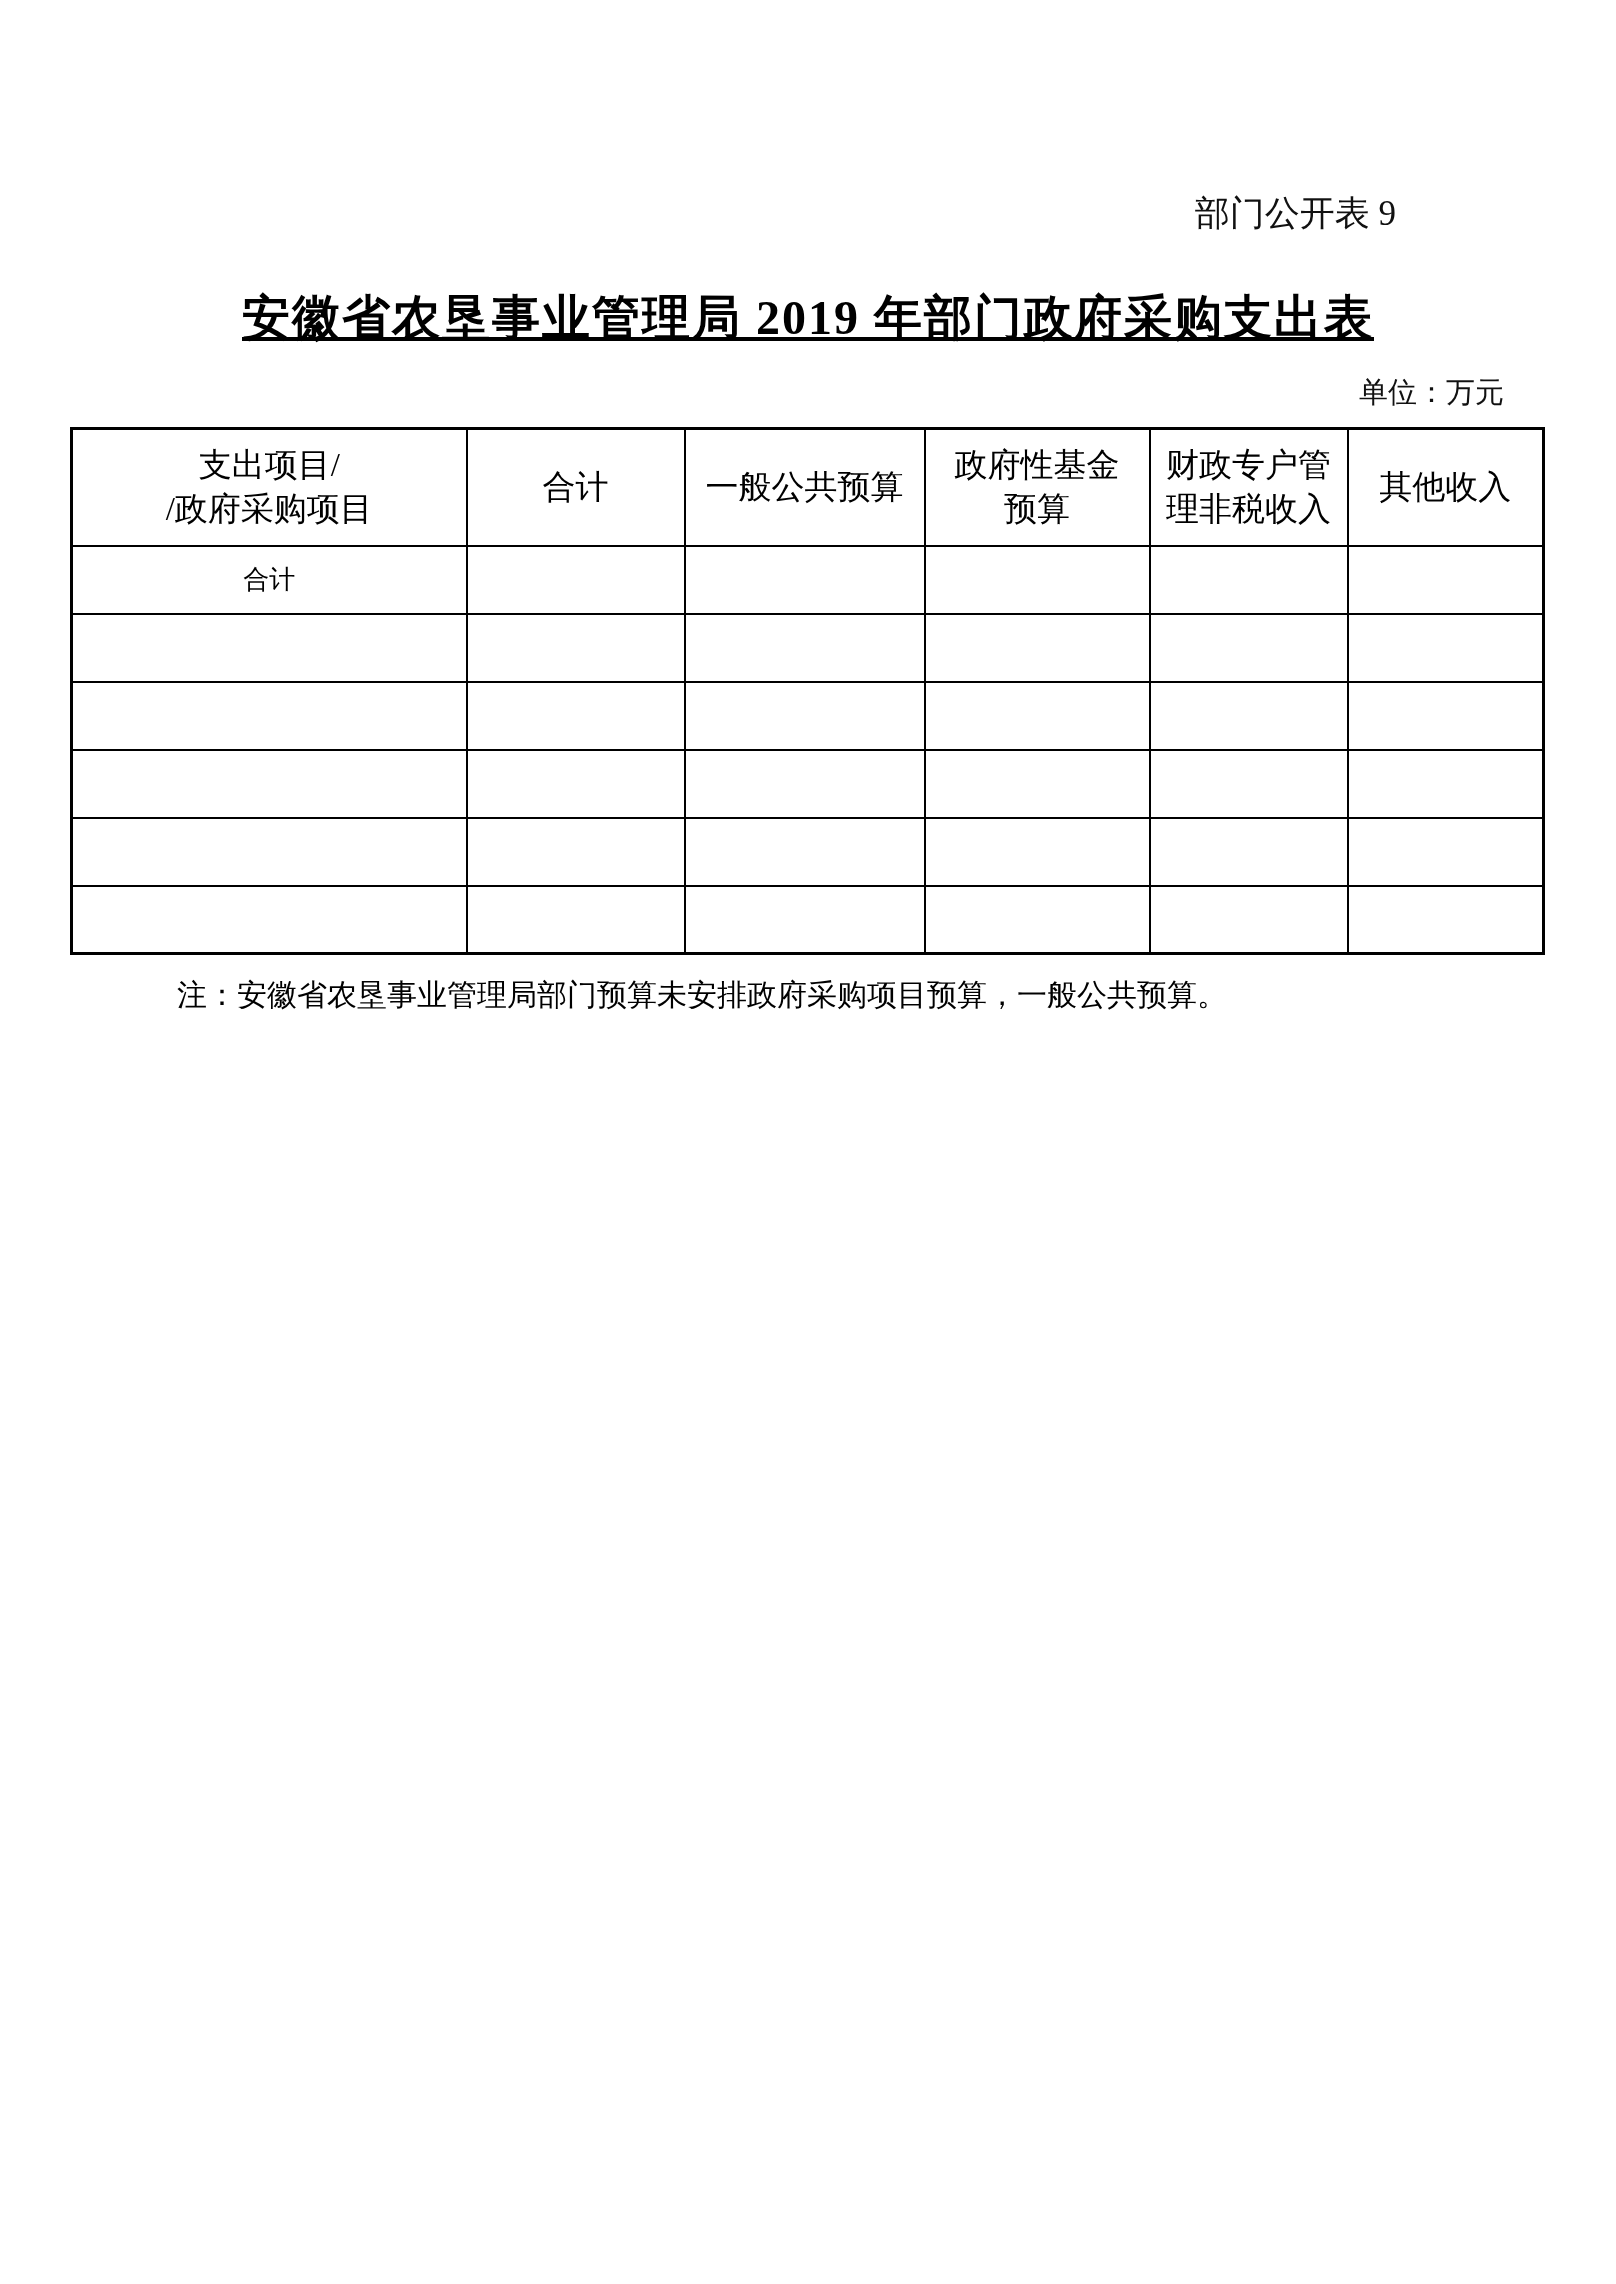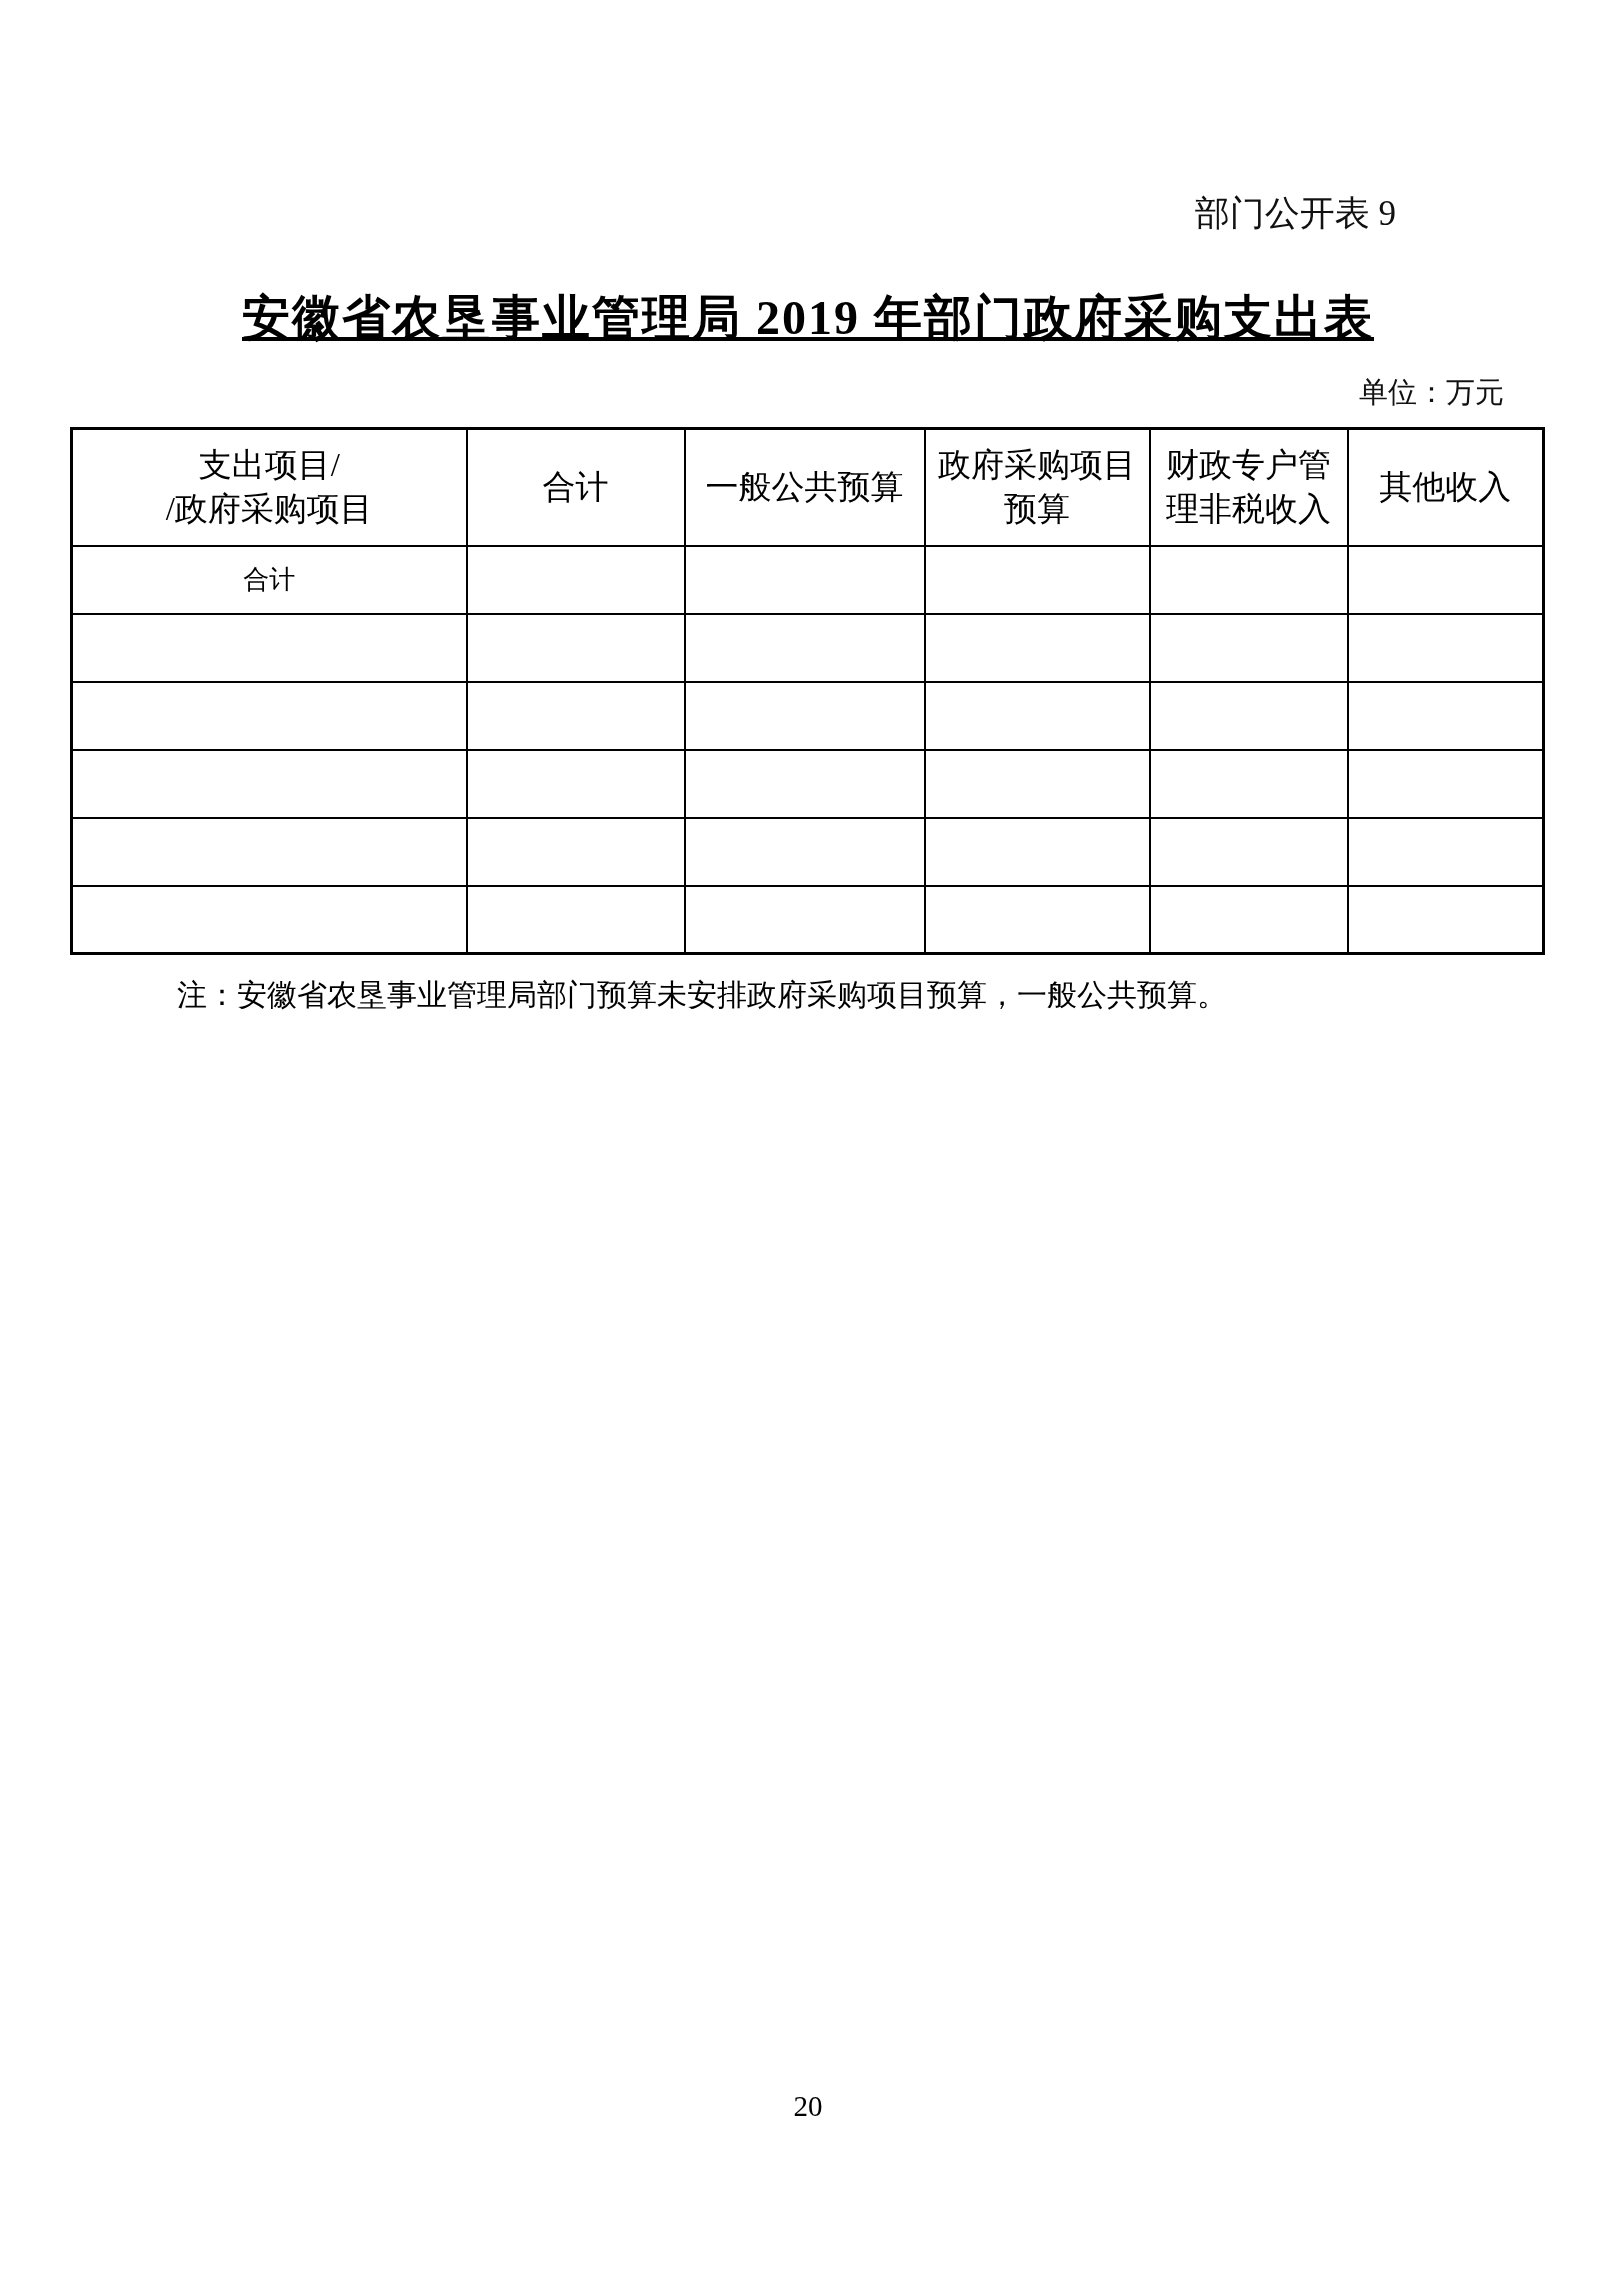--- a/index.html
+++ b/index.html
@@ -123,21 +123,21 @@
       <col style="width:225px">
       <col style="width:198px">
       <col style="width:196px">
     </colgroup>
     <thead>
       <tr>
         <th>支出项目/
 /政府采购项目</th>
         <th>合计</th>
         <th>一般公共预算</th>
-        <th>政府采购项目
+        <th>政府性基金
 预算</th>
         <th>财政专户管
 理非税收入</th>
         <th>其他收入</th>
       </tr>
     </thead>
     <tbody>
       <tr>
         <td>合计</td>
         <td></td>
@@ -184,16 +184,15 @@
         <td></td>
         <td></td>
         <td></td>
         <td></td>
       </tr>
     </tbody>
   </table>
 
   <div class="table-note">注：安徽省农垦事业管理局部门预算未安排政府采购项目预算，一般公共预算。</div>
 
-  <div class="page-number">20</div>
 
 </div>
 
 
 </body></html>

